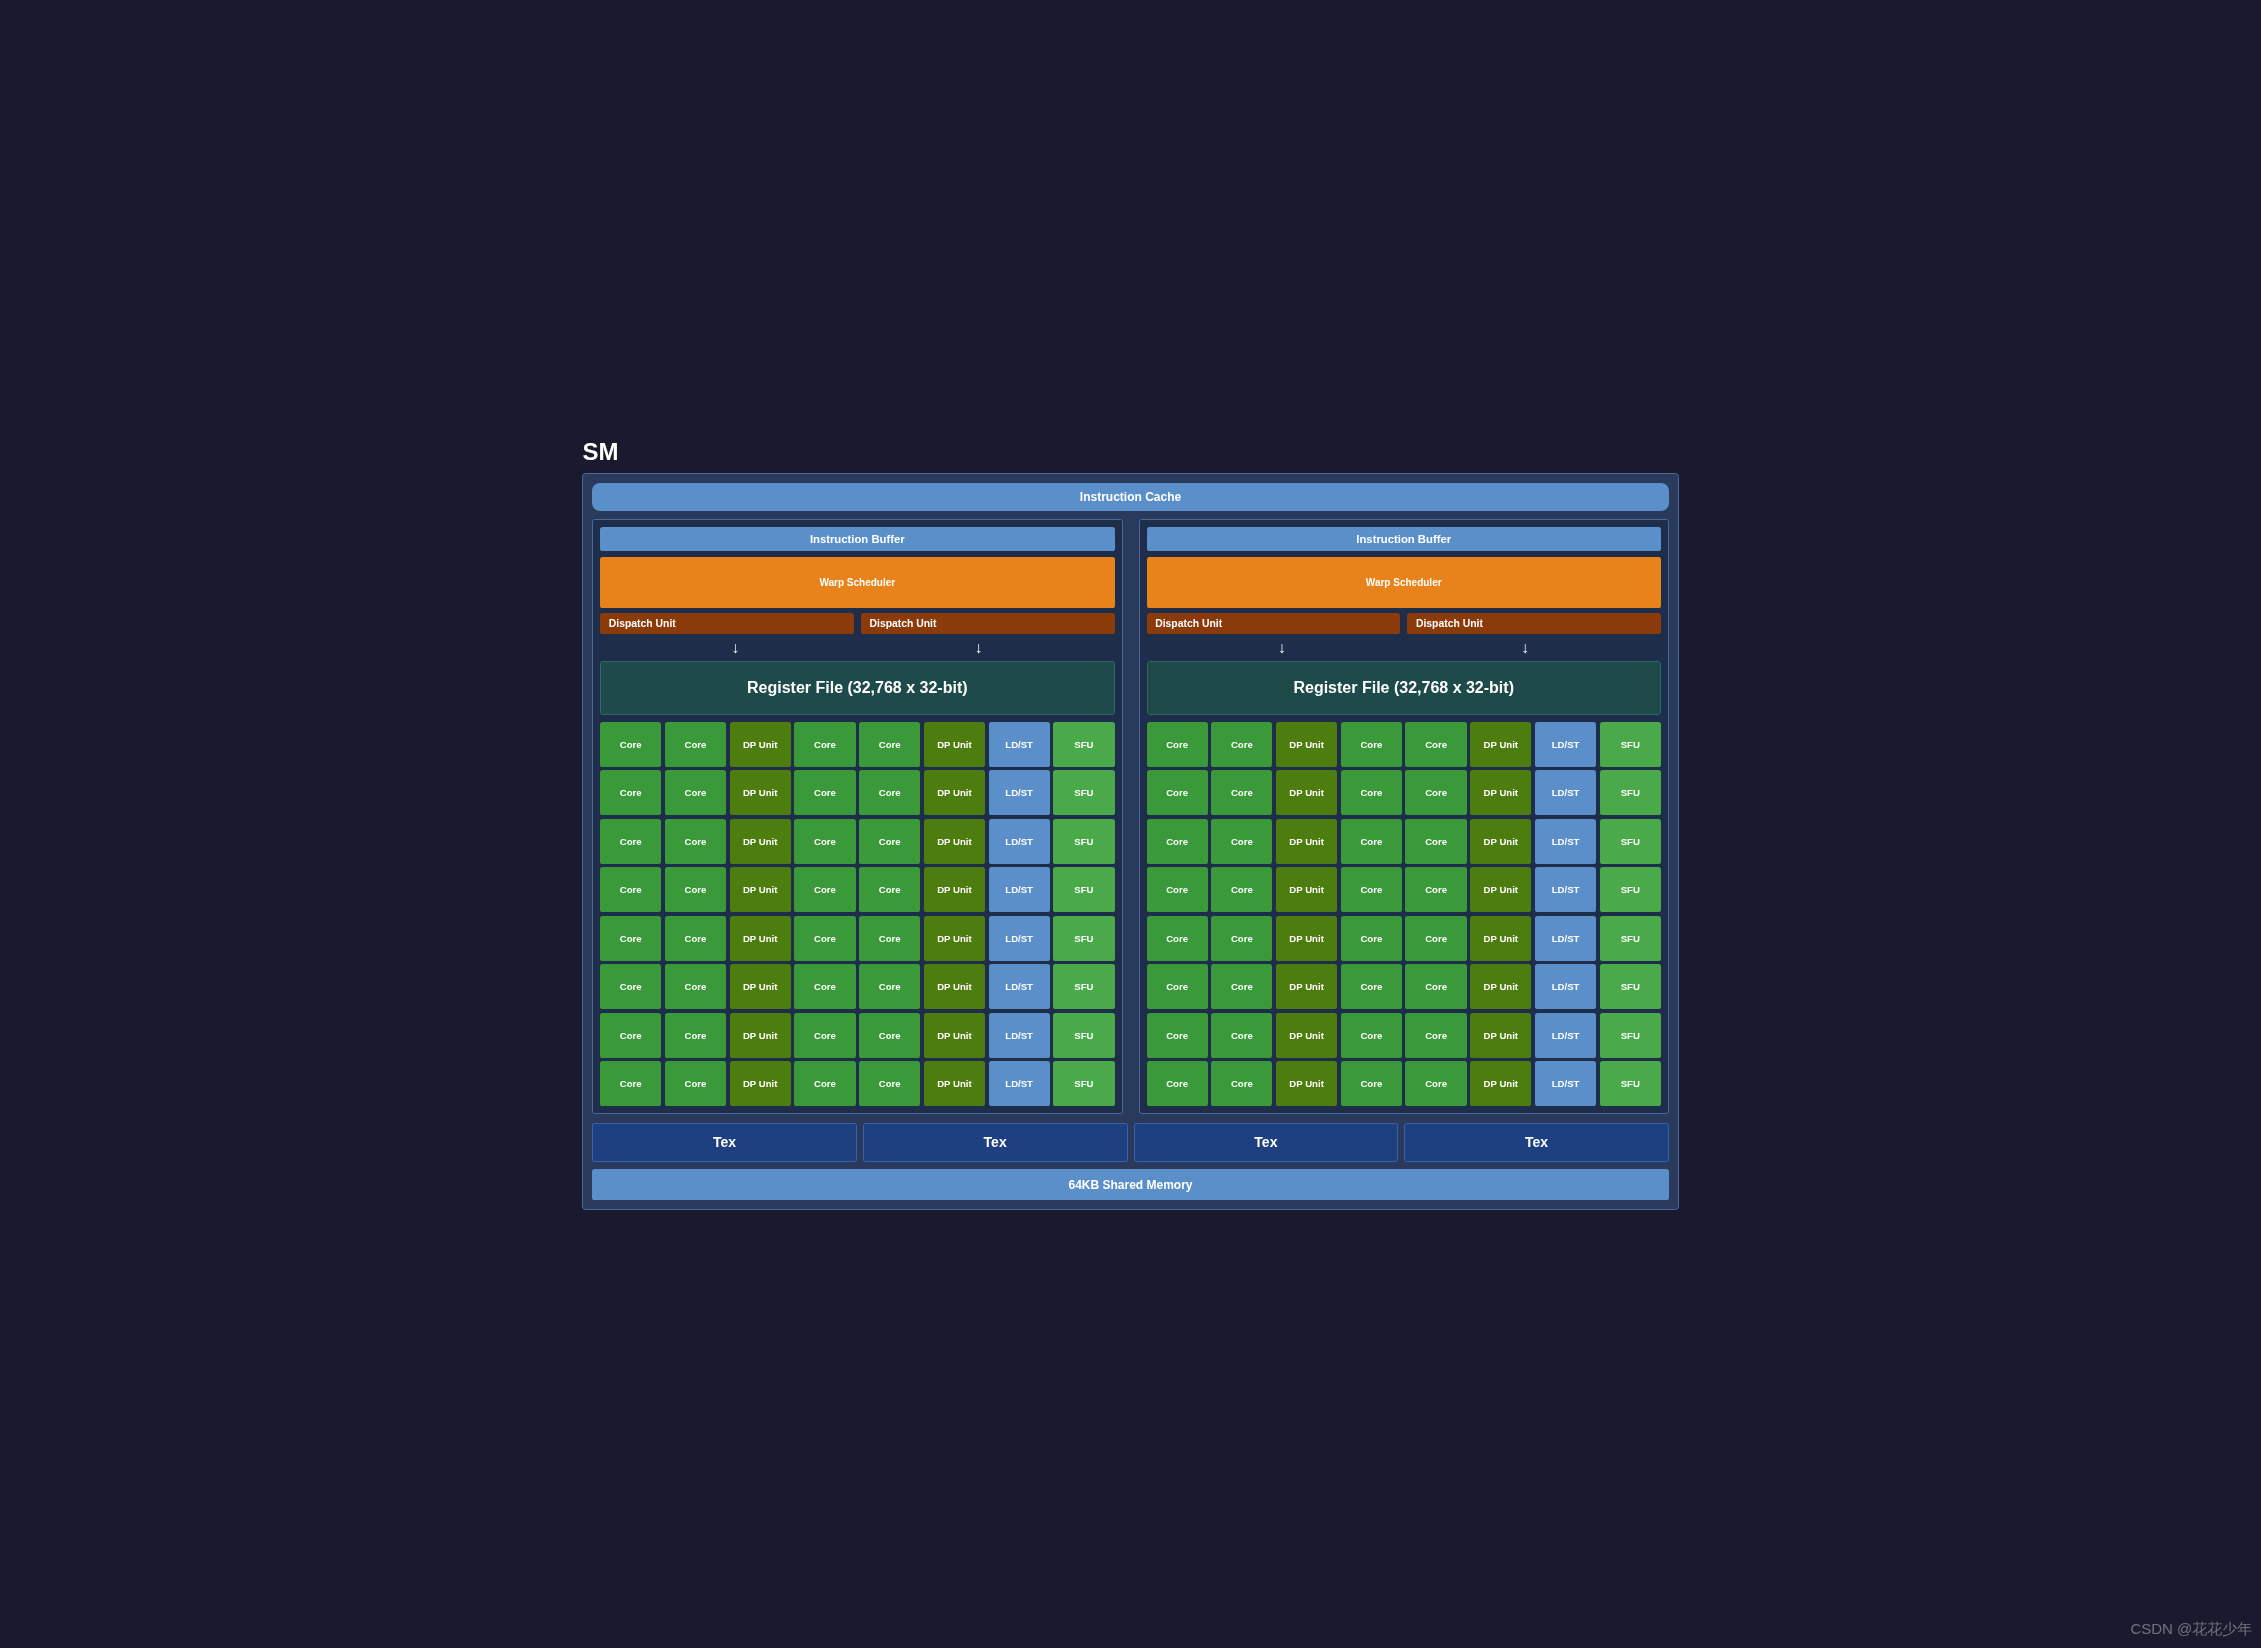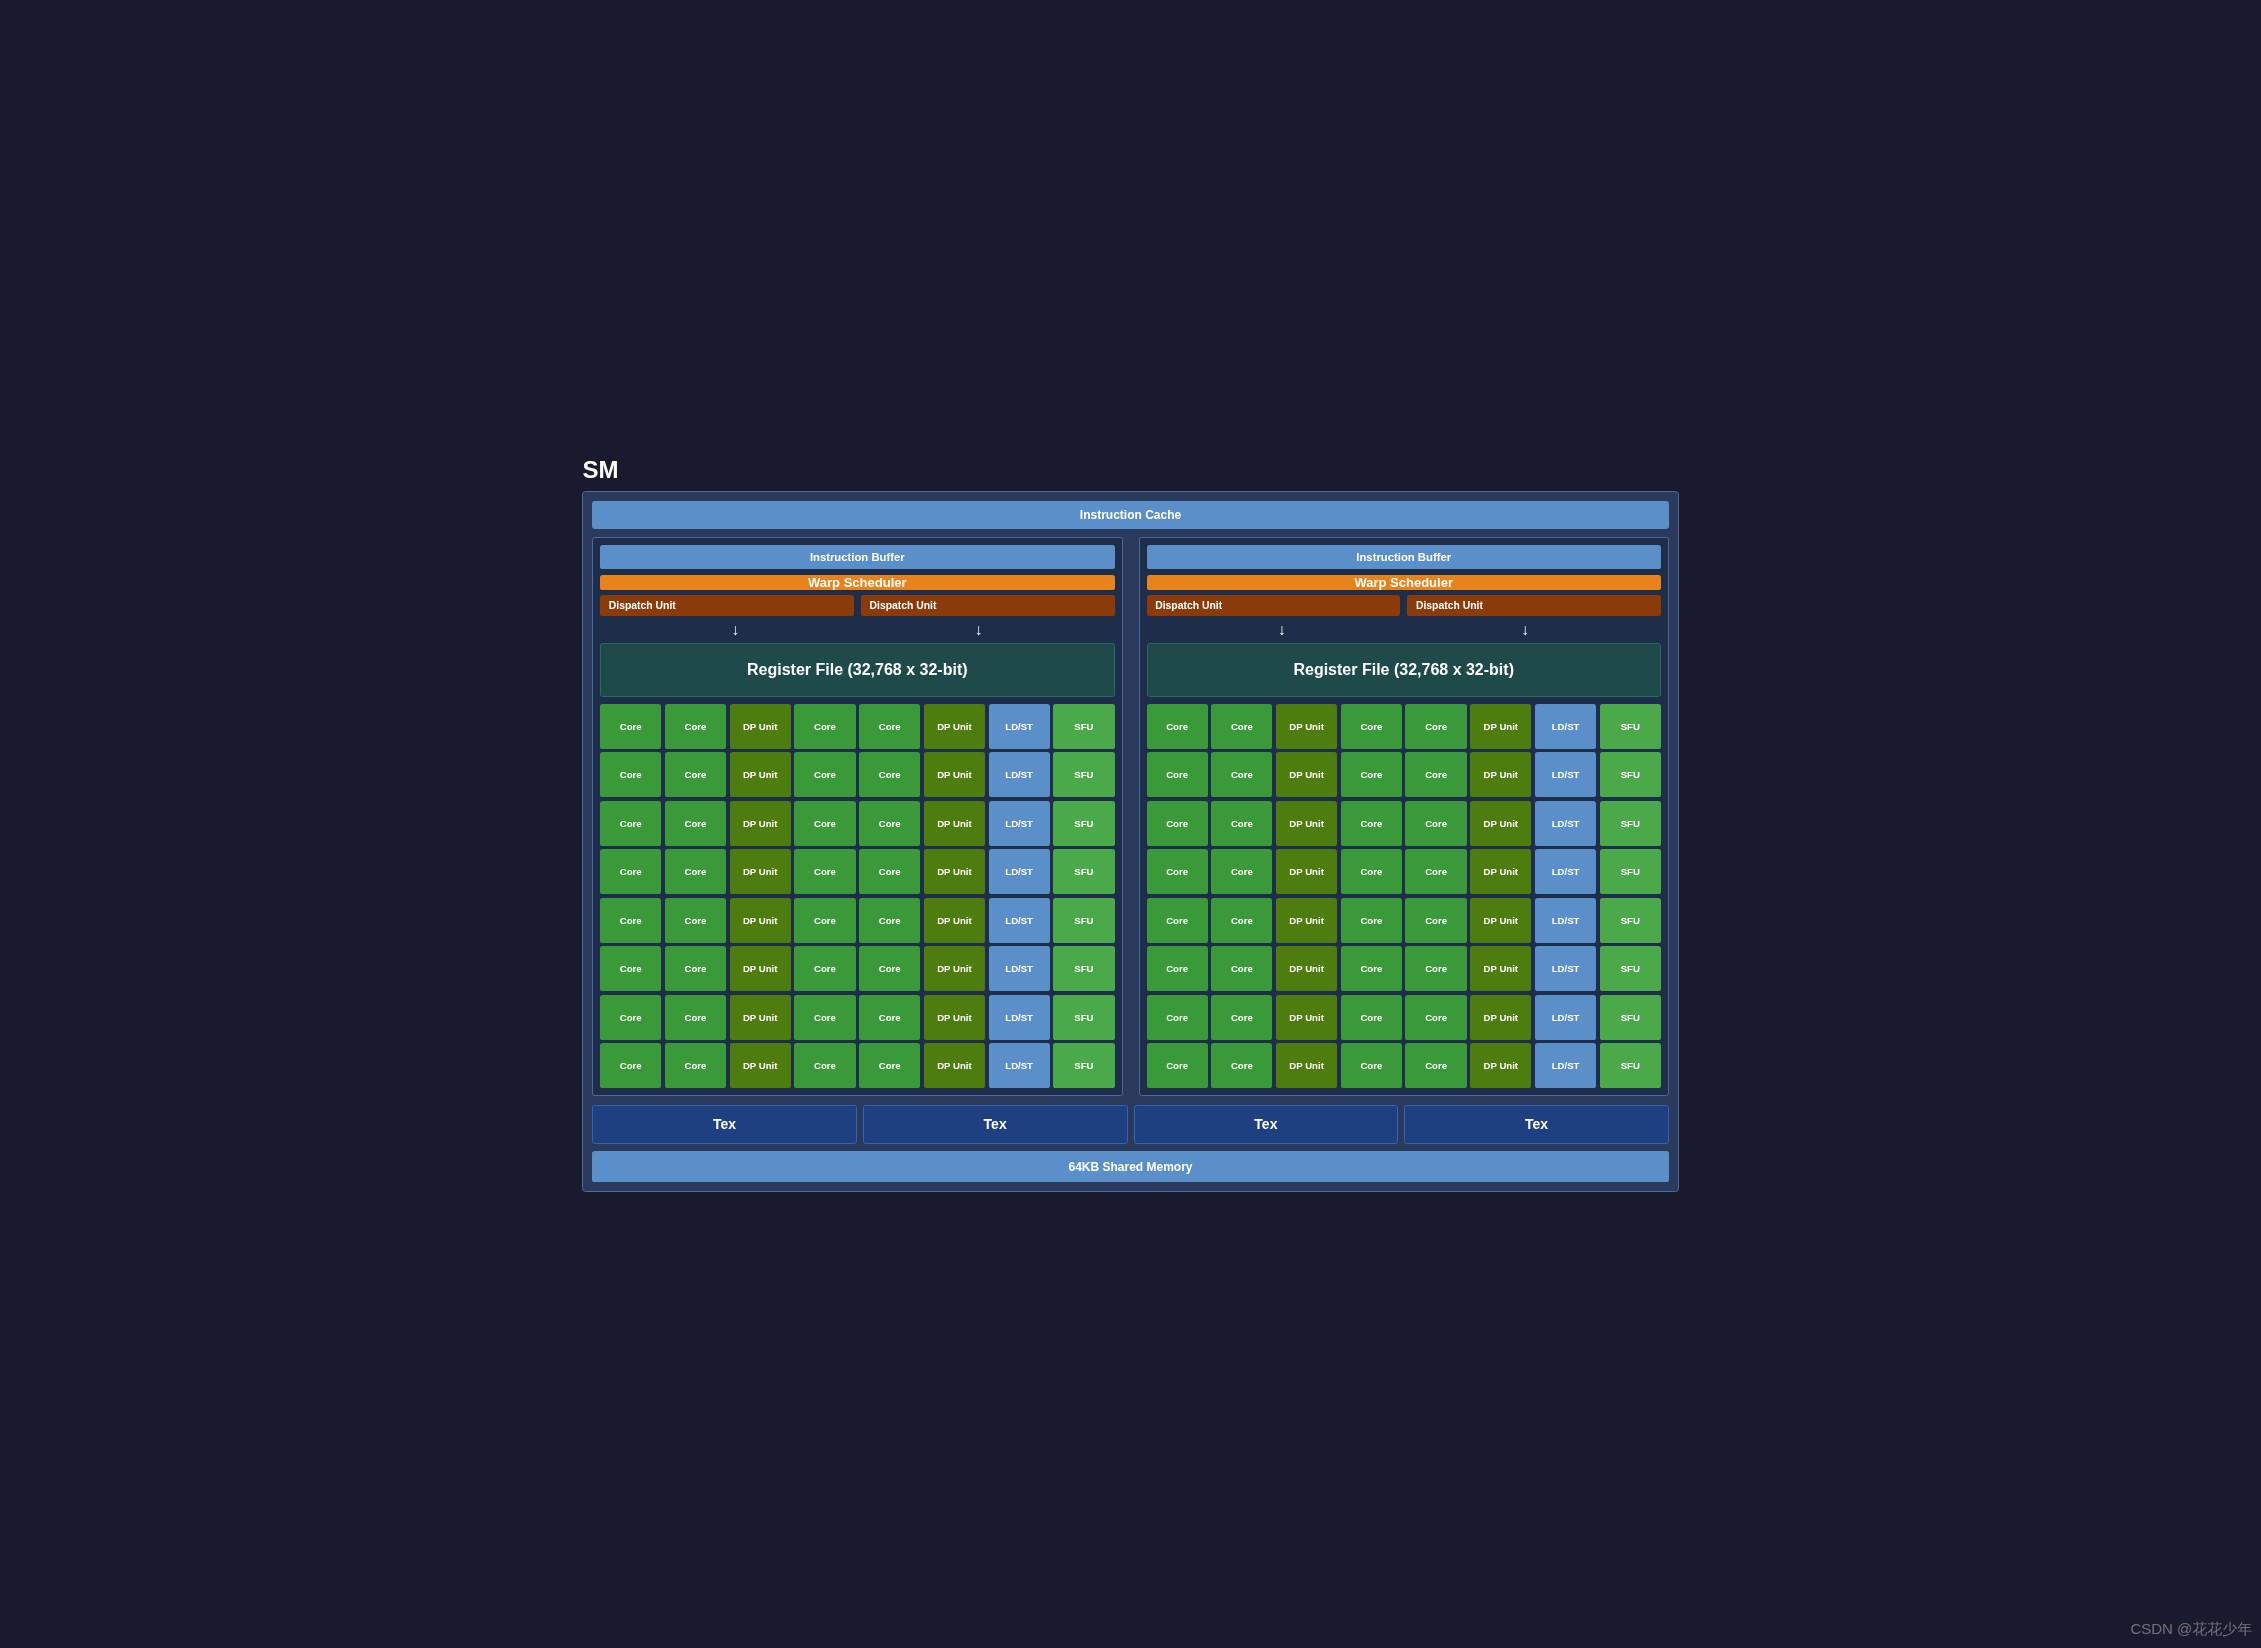--- a/index.html
+++ b/index.html
@@ -28,21 +28,21 @@
       border-radius: 3.5px;
       padding: 8.7px;
     }
     .instruction-cache {
       background: #5b8fc9;
       color: white;
       text-align: center;
       padding: 7px;
       font-weight: bold;
       font-size: 12px;
-      border-radius: 3px;
+      border-radius: 8px;
       margin-bottom: 8.7px;
     }
     .two-column {
       display: flex;
       gap: 16px;
       margin-bottom: 8.7px;
     }
     .column {
       flex: 1;
       background: #1e2d4a;
@@ -57,23 +57,23 @@
       padding: 6px;
       font-weight: bold;
       font-size: 11.3px;
       border-radius: 2.6px;
       margin-bottom: 5.2px;
     }
     .warp-scheduler {
       background: #e8821a;
       color: white;
       text-align: center;
-      padding: 0;
-      font-weight: bold;
-      font-size: 13px;
+      padding: 20px;
+      font-weight: bold;
+      font-size: 10px;
       border-radius: 2.6px;
       margin-bottom: 5.2px;
     }
     .dispatch-row {
       display: flex;
       gap: 7px;
       margin-bottom: 5.2px;
       justify-content: space-between;
     }
     .dispatch-unit {

